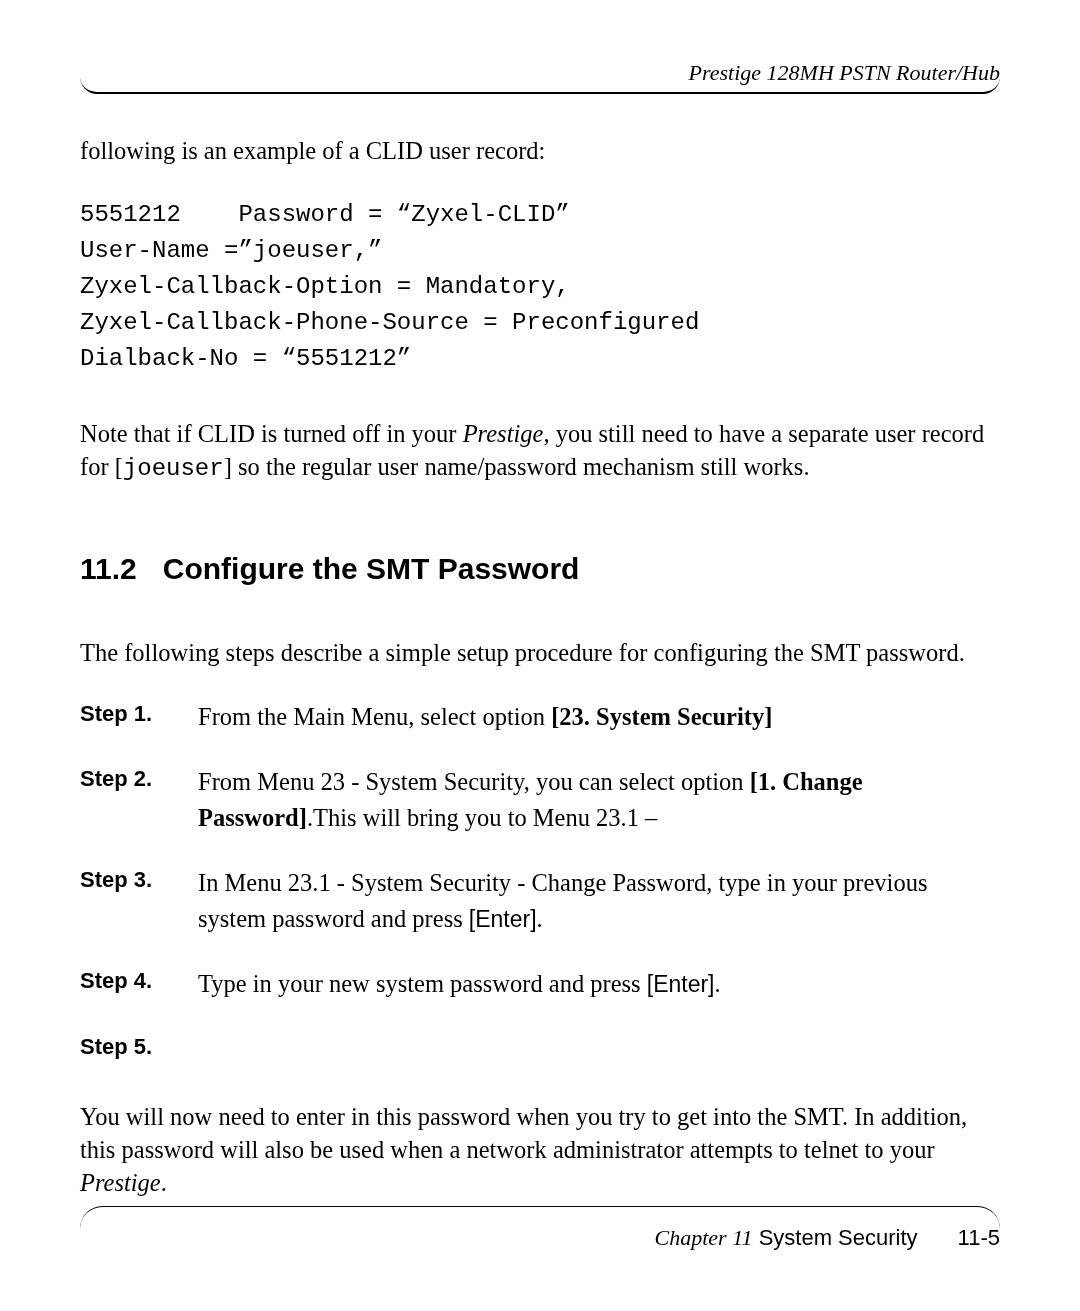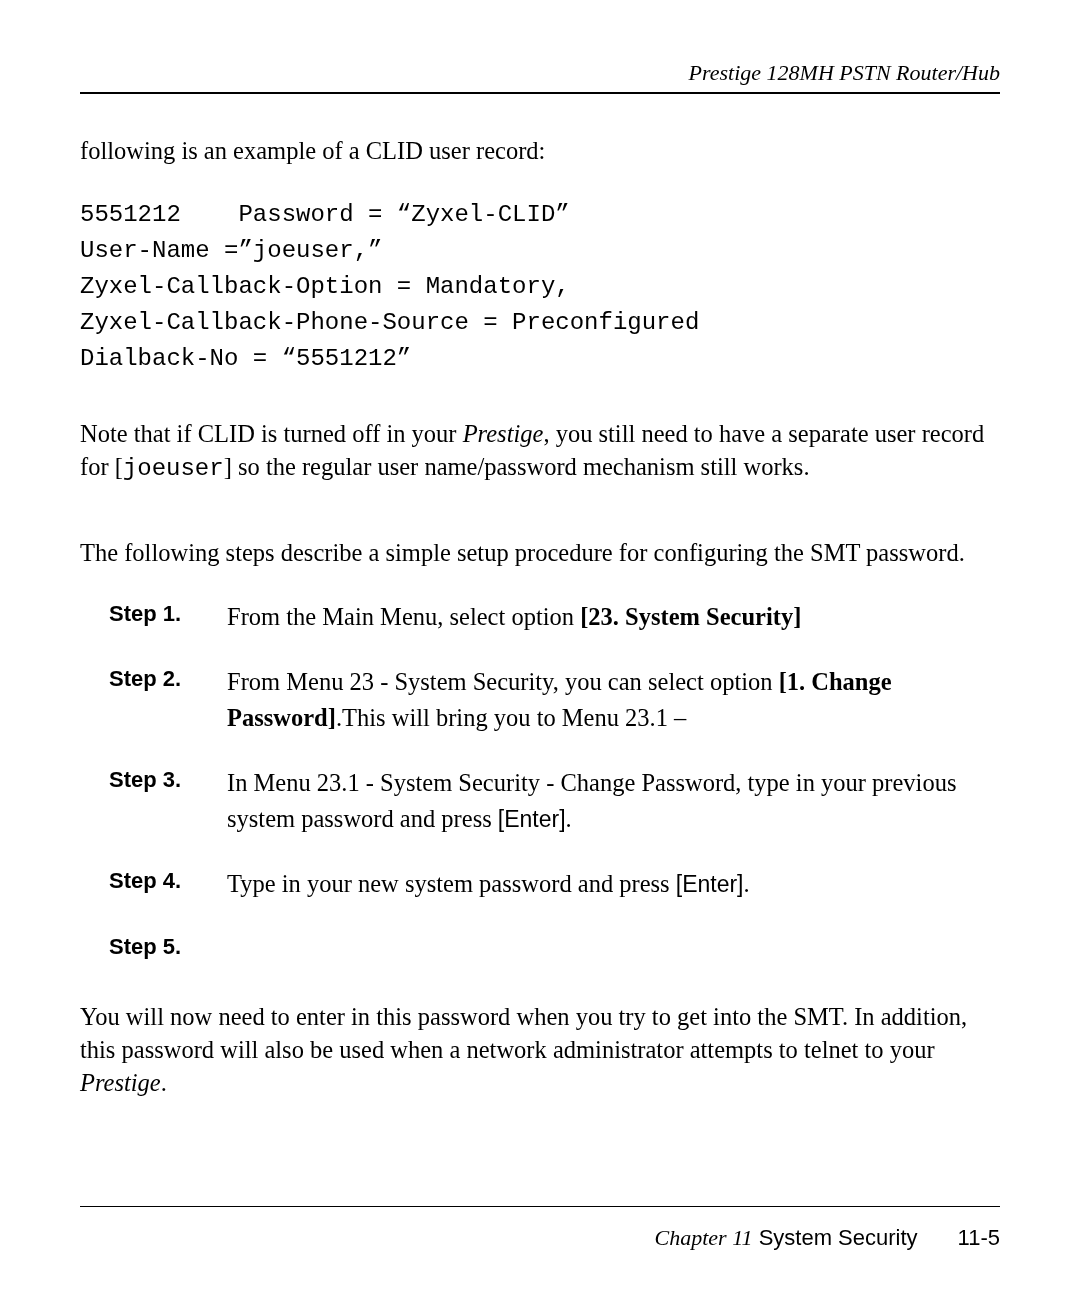--- a/index.html
+++ b/index.html
@@ -1,31 +1,31 @@
 <!DOCTYPE html>
 <html><head>
   <meta charset="utf-8">
   <style>
-    * { margin: 0; padding: 0; box-sizing: border-box; }
+    * { margin: 0; padding: 0; box-sizing: border-box; border-radius: 29px; }
     html, body { width: 1080px; background: #fff; font-family: "Times New Roman", Times, serif; color: #000; }
     .page { width: 1080px; min-height: 1311px; position: relative; padding: 60px 80px 70px 80px; }
 
     .running-header { text-align: right; font-style: italic; font-family: "Times New Roman", Times, serif; font-size: 22px; padding-bottom: 6px; border-bottom: 2px solid #000; }
 
     .body-text { font-size: 24.5px; line-height: 1.35; margin-top: 40px; font-family: "Times New Roman", Times, serif; }
     .body-text .italic { font-style: italic; }
     .body-text .mono { font-family: Liberation Mono, monospace; font-size: 24px; }
 
     .code-block { font-family: "Courier New", Courier, monospace; font-size: 24px; line-height: 1.5; margin-top: 30px; white-space: pre; }
 
     .section-heading { font-family: Arial, Helvetica, sans-serif; font-weight: 700; font-size: 30px; margin-top: 66px; display: flex; gap: 26px; }
 
     .steps { margin-top: 30px; }
     .step { display: flex; align-items: flex-start; gap: 26px; margin-top: 30px; }
-    .step-label { font-family: Arial, Helvetica, sans-serif; font-weight: 700; font-size: 22px; flex: 0 0 92px; padding-top: 2px; margin-left: 29px; }
+    .step-label { font-family: Arial, Helvetica, sans-serif; font-weight: 700; font-size: 22px; flex: 0 0 92px; padding-top: 2px; }
     .step-text { font-family: "Times New Roman", Times, serif; font-size: 24.5px; line-height: 1.45; }
     .step-text .bold { font-weight: 700; }
     .step-text .sans { font-family: Arial, Helvetica, sans-serif; font-size: 23px; margin-top: 24px; }
     .step-text .sansb { font-family: Arial, Helvetica, sans-serif; font-size: 23px; font-weight: 700; }
 
     .footer { position: absolute; left: 80px; right: 80px; bottom: 60px; border-top: 1.5px solid #000; padding-top: 18px; text-align: right; font-size: 22px; font-family: "Times New Roman", Times, serif; }
     .footer .chapline { font-style: italic; }
     .footer .chaptitle { font-style: normal; font-family: Arial, Helvetica, sans-serif; font-size: 22px; }
     .footer .pagenum { font-family: Arial, Helvetica, sans-serif; font-size: 22px; font-style: normal; margin-left: 40px; }
   </style>
@@ -40,20 +40,24 @@
   <div class="code-block"><span>5551212    Password = “Zyxel-CLID”</span>
 <span>User-Name =”joeuser,”</span>
 <span>Zyxel-Callback-Option = Mandatory,</span>
 <span>Zyxel-Callback-Phone-Source = Preconfigured</span>
 <span>Dialback-No = “5551212”</span></div>
 
   <p class="body-text">
     <span>Note that if CLID is turned off in your </span><span class="italic">Prestige</span><span>, you still need to have a separate user record for [</span><span class="mono">joeuser</span><span>] so the regular user name/password mechanism still works.</span>
   </p>
 
+  <h2 class="section-heading">
+    <span>11.2</span>
+    <span>Configure the SMT Password</span>
+  </h2>
 
   <p class="body-text" style="margin-top:50px;">The following steps describe a simple setup procedure for configuring the SMT password.</p>
 
   <div class="steps">
     <div class="step">
       <div class="step-label">Step 1.</div>
       <div class="step-text">
         <span>From the Main Menu, select option </span><span class="bold">[23. System Security]</span>
       </div>
     </div>

